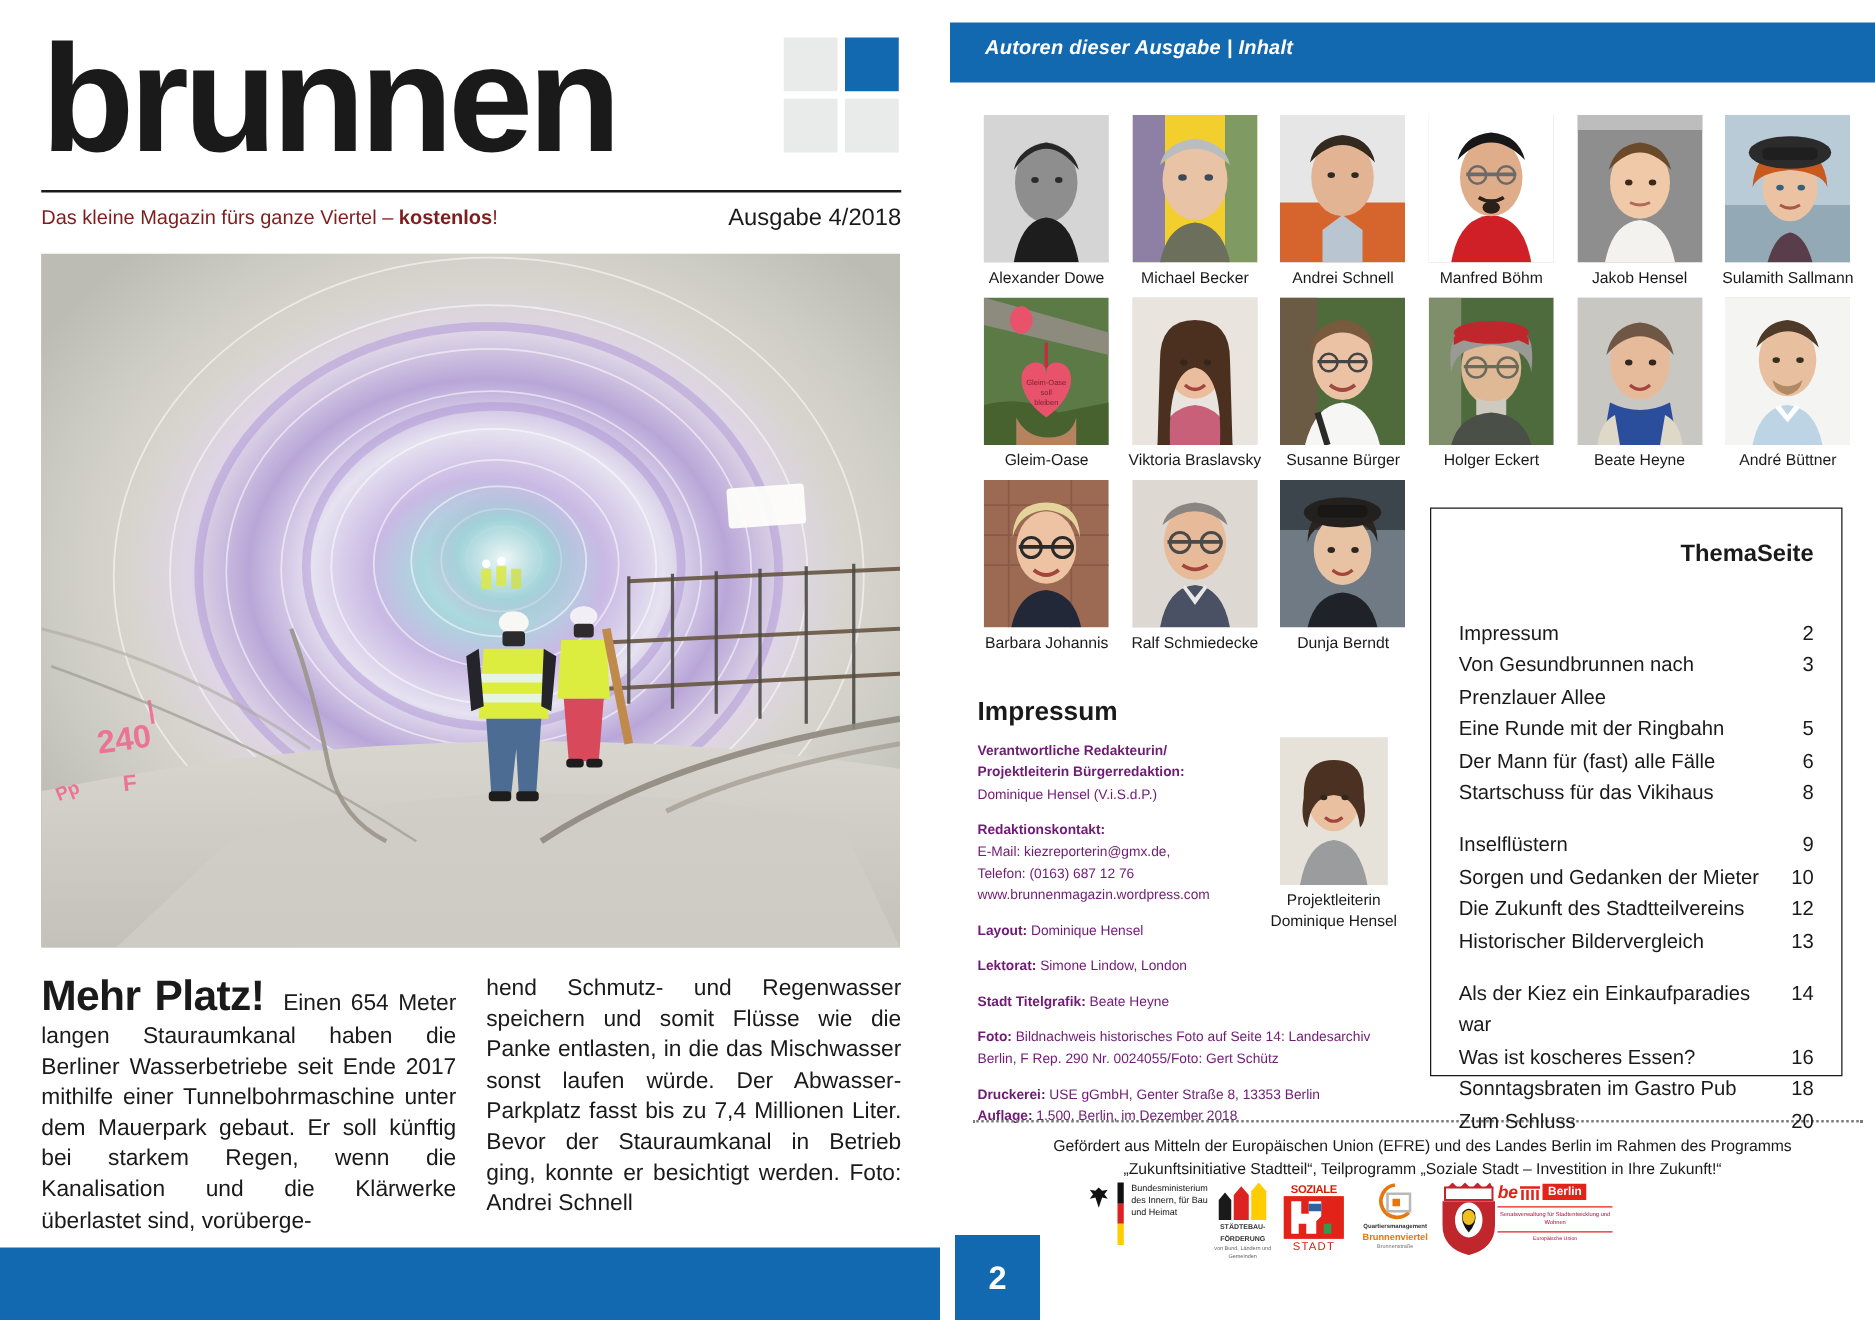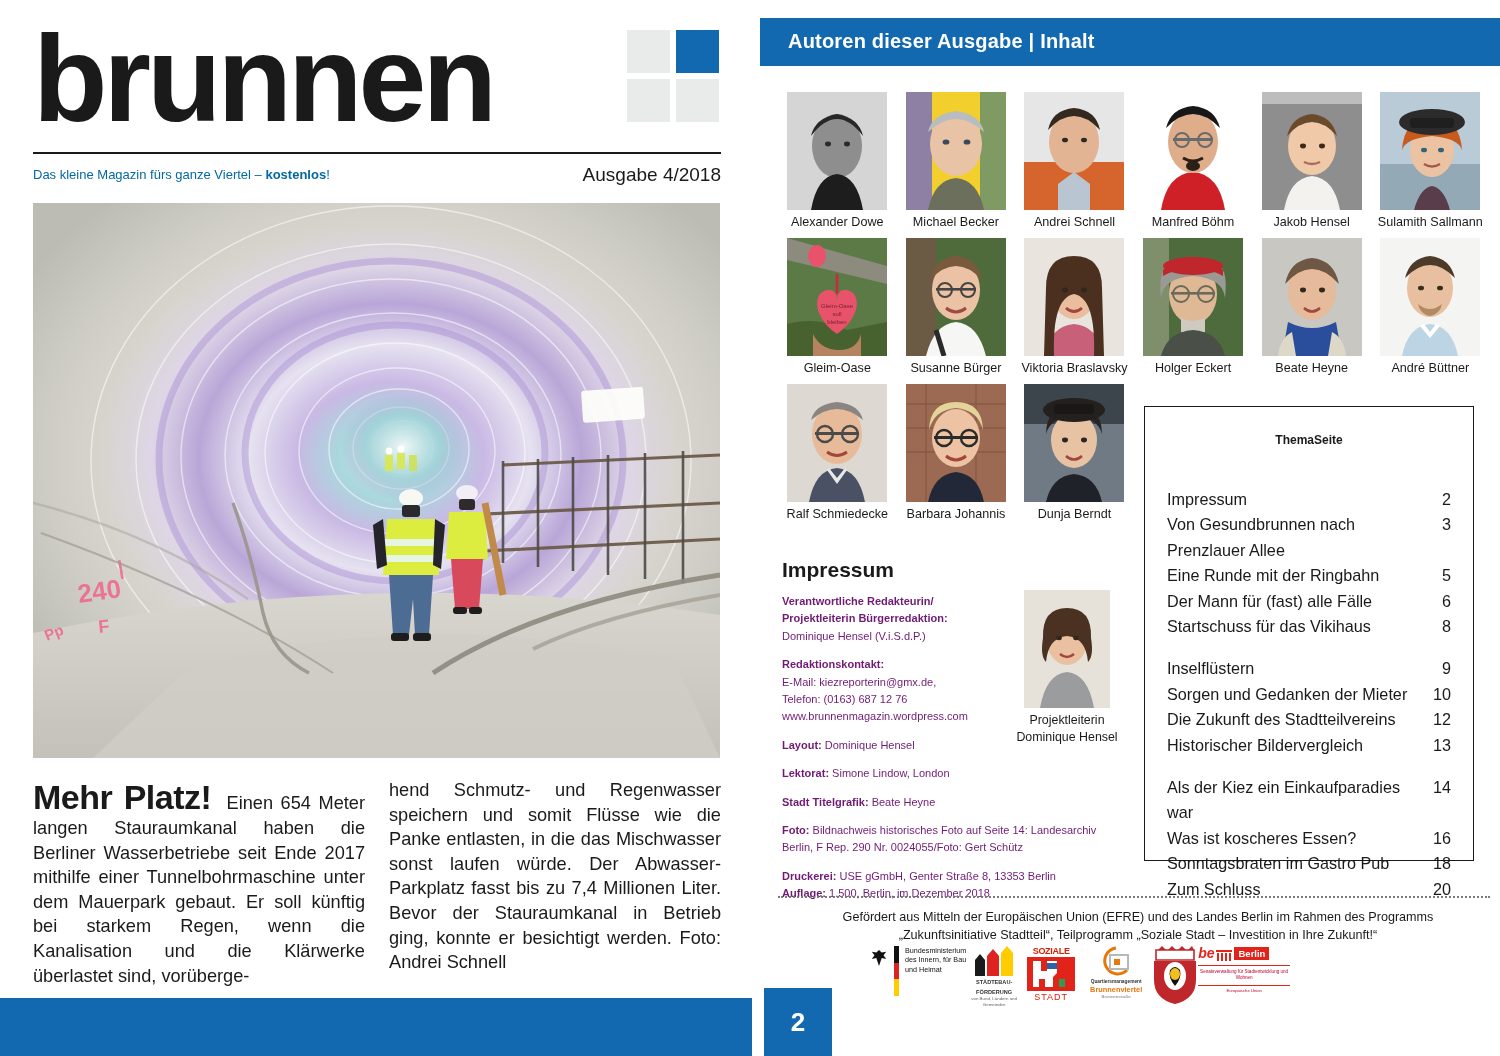--- a/index.html
+++ b/index.html
@@ -10,21 +10,21 @@
   .left{position:absolute;left:0;top:0;width:752px;height:1056px;}
   .masthead{position:absolute;left:33px;top:22px;width:688px;height:130px;}
   .logo-word{position:absolute;left:0;top:-8px;font-size:122px;line-height:130px;font-weight:bold;letter-spacing:-4px;color:#1a1a1a;font-family:"Liberation Sans",sans-serif;}
   .logo-squares{position:absolute;right:0;top:8px;width:94px;height:94px;}
   .sq{position:absolute;width:43px;height:43px;}
   .sq.a{left:0;top:0;background:#e9eaea;}
   .sq.b{left:49px;top:0;background:#1269b0;}
   .sq.c{left:0;top:49px;background:#e9eaea;}
   .sq.d{left:49px;top:49px;background:#e9eaea;}
   .rule{position:absolute;left:33px;top:152px;width:688px;height:2px;background:#1a1a1a;}
-  .tagline{position:absolute;left:33px;top:162px;font-size:13px;line-height:26px;color:#0369a1;}
+  .tagline{position:absolute;left:33px;top:162px;font-size:16px;line-height:26px;color:#7f1d1d;}
   .tagline b{font-weight:bold;}
   .issue{position:absolute;right:31px;top:162px;font-size:19px;line-height:26px;color:#1a1a1a;}
 
   
   .photo{position:absolute;left:33px;top:203px;width:687px;height:555px;overflow:hidden;background:#b9bbb6;}
   .tun{position:absolute;left:0;top:0;width:100%;height:100%;}
 
   
   .article{position:absolute;left:33px;top:778px;width:688px;}
   .art-cols{display:flex;gap:24px;}
@@ -33,40 +33,40 @@
   .body-t{font-size:18.2px;line-height:24.6px;text-align:justify;color:#1a1a1a;}
   .col1 .body-t{text-align:justify;}
   .lead-inline{font-size:18.2px;line-height:24.6px;}
 
   .bluebar{position:absolute;left:0;bottom:0;width:752px;height:58px;background:#1269b0;}
   .pagenum{position:absolute;left:764px;bottom:0;width:68px;height:68px;background:#1269b0;color:#fff;font-size:26px;font-weight:bold;display:flex;align-items:center;justify-content:center;}
 
   
   .right{position:absolute;left:760px;top:0;width:740px;height:1056px;}
   .rhead{position:absolute;left:0;top:18px;width:740px;height:48px;background:#1269b0;}
-  .rhead span{position:absolute;left:28px;top:12px;font-size:20px;font-weight:bold;color:#fff;letter-spacing:0.2px;}
+  .rhead span{position:absolute;left:28px;top:12px;font-size:16px;font-weight:bold;color:#fff;letter-spacing:0.2px;font-style:italic;}
 
   .grid{position:absolute;left:18px;top:92px;width:712px;}
   .grow{display:flex;gap:0;}
   .cell{width:118.6px;display:flex;flex-direction:column;align-items:center;justify-content:center;}
   .thumb{width:100px;height:118px;overflow:hidden;background:#d9d9d9;position:relative;}
   .cname{font-size:12.6px;line-height:17px;margin-top:4px;margin-bottom:7px;text-align:center;color:#1a1a1a;white-space:nowrap;}
 
   
   .impress{position:absolute;left:22px;top:558px;width:340px;}
   .imp-title{font-size:21px;font-weight:bold;margin:0 0 11px 0;}
   .imp-p{font-size:11px;line-height:17.4px;margin:0 0 11px 0;color:#701a75;}
   .imp-p b{font-weight:bold;}
   .imp-photo-wrap{position:absolute;left:1004px;top:590px;width:126px;text-align:center;}
   .imp-photo{width:86px;height:118px;margin:0 auto;overflow:hidden;background:#cfcfcf;position:relative;}
   .imp-cap{font-size:12.4px;line-height:16.5px;margin-top:4px;}
 
   
   .toc{position:absolute;left:1144px;top:406px;width:330px;height:455px;border:1.6px solid #1a1a1a;box-sizing:border-box;background:#fff;}
-  .toc-head{display:flex;justify-content:center;padding:26px 22px 0 22px;font-size:12px;font-weight:bold;}
+  .toc-head{display:flex;justify-content:flex-end;padding:26px 22px 0 22px;font-size:19px;font-weight:bold;}
   .toc-list{padding:40px 22px 0 22px;}
   .toc-row{display:flex;justify-content:space-between;font-size:16.2px;line-height:25.4px;color:#1a1a1a;}
   .toc-gap{height:17px;}
   .toc-pg{margin-left:8px;}
 
   
   .dots{position:absolute;left:18px;top:896px;width:712px;border-top:2px dotted #7a7a7a;}
   .fund{position:absolute;left:28px;top:908px;width:700px;text-align:center;font-size:12.6px;line-height:18px;color:#1a1a1a;}
   .logos{position:absolute;left:110px;top:946px;width:560px;height:66px;display:flex;align-items:flex-start;}
   .logo{height:64px;position:relative;}
@@ -365,47 +365,47 @@
               <text x="50" y="70" font-family="Liberation Sans, sans-serif" font-size="6" fill="#7a2030" text-anchor="middle">Gleim-Oase</text>
               <text x="50" y="78" font-family="Liberation Sans, sans-serif" font-size="6" fill="#7a2030" text-anchor="middle">soll</text>
               <text x="50" y="86" font-family="Liberation Sans, sans-serif" font-size="6" fill="#7a2030" text-anchor="middle">bleiben</text>
             </svg>
           </div>
           <div class="cname">Gleim-Oase</div>
         </div>
         <div class="cell">
           <div class="thumb">
             <svg viewBox="0 0 100 118" preserveAspectRatio="none">
+              <rect width="100" height="118" fill="#e9e5de"></rect>
+              <path d="M20 118 Q26 88 50 86 Q74 88 80 118 Z" fill="#c9607a"></path>
+              <ellipse cx="50" cy="52" rx="23" ry="29" fill="#e9bd9d"></ellipse>
+              <path d="M22 50 Q22 18 50 18 Q78 18 78 50 L80 118 L70 118 Q72 60 50 56 Q28 60 30 118 L20 118 Z" fill="#4b3020"></path>
+              <ellipse cx="41" cy="52" rx="3" ry="2.4" fill="#33261c"></ellipse>
+                <ellipse cx="60" cy="52" rx="3" ry="2.4" fill="#33261c"></ellipse>
+              <path d="M42 70 Q50 77 58 70" stroke="#a4453c" stroke-width="2.8" fill="none"></path>
+            </svg>
+          </div>
+          <div class="cname">Viktoria Braslavsky</div>
+        </div>
+        <div class="cell">
+          <div class="thumb">
+            <svg viewBox="0 0 100 118" preserveAspectRatio="none">
               <rect width="100" height="118" fill="#4f6b3b"></rect>
               <rect x="0" y="0" width="30" height="118" fill="#6b5a44"></rect>
               <ellipse cx="50" cy="52" rx="24" ry="30" fill="#ecc2a4"></ellipse>
               <path d="M24 42 Q50 14 76 42 Q72 20 50 18 Q28 20 24 42Z" fill="#7a5a3c"></path>
               <rect x="30" y="50" width="40" height="2.6" fill="#444"></rect>
               <circle cx="39" cy="52" r="7" fill="none" stroke="#444" stroke-width="2"></circle>
               <circle cx="62" cy="52" r="7" fill="none" stroke="#444" stroke-width="2"></circle>
               <path d="M40 70 Q50 78 60 70" stroke="#9d4a44" stroke-width="3" fill="none"></path>
               <path d="M20 118 Q28 86 50 84 Q72 86 80 118 Z" fill="#f6f6f4"></path>
               <path d="M30 92 L38 118" stroke="#2a2a2a" stroke-width="5"></path>
             </svg>
           </div>
           <div class="cname">Susanne Bürger</div>
-        </div>
-        <div class="cell">
-          <div class="thumb">
-            <svg viewBox="0 0 100 118" preserveAspectRatio="none">
-              <rect width="100" height="118" fill="#e9e5de"></rect>
-              <path d="M20 118 Q26 88 50 86 Q74 88 80 118 Z" fill="#c9607a"></path>
-              <ellipse cx="50" cy="52" rx="23" ry="29" fill="#e9bd9d"></ellipse>
-              <path d="M22 50 Q22 18 50 18 Q78 18 78 50 L80 118 L70 118 Q72 60 50 56 Q28 60 30 118 L20 118 Z" fill="#4b3020"></path>
-              <ellipse cx="41" cy="52" rx="3" ry="2.4" fill="#33261c"></ellipse>
-                <ellipse cx="60" cy="52" rx="3" ry="2.4" fill="#33261c"></ellipse>
-              <path d="M42 70 Q50 77 58 70" stroke="#a4453c" stroke-width="2.8" fill="none"></path>
-            </svg>
-          </div>
-          <div class="cname">Viktoria Braslavsky</div>
         </div>
         <div class="cell">
           <div class="thumb">
             <svg viewBox="0 0 100 118" preserveAspectRatio="none">
               <rect width="100" height="118" fill="#4e6b3e"></rect>
               <rect x="0" y="0" width="26" height="118" fill="#7f8f6b"></rect>
               <ellipse cx="50" cy="56" rx="24" ry="30" fill="#dfb896"></ellipse>
               <path d="M18 60 Q14 26 32 26 L70 26 Q86 26 82 60 Q80 40 50 38 Q20 40 18 60Z" fill="#9a9a94"></path>
               <path d="M20 32 Q50 6 80 32 L80 38 Q50 22 20 38 Z" fill="#c0272d"></path>
               <ellipse cx="50" cy="28" rx="30" ry="9" fill="#c0272d"></ellipse>
@@ -445,36 +445,20 @@
               <path d="M38 66 Q50 76 62 66 Q60 76 50 78 Q40 76 38 66Z" fill="#b08a62"></path>
               <path d="M22 118 Q28 88 50 86 Q72 88 78 118 Z" fill="#bcd4e3"></path>
               <path d="M40 88 L50 100 L60 88 L56 86 L50 94 L44 86 Z" fill="#ffffff"></path>
             </svg>
           </div>
           <div class="cname">André Büttner</div>
         </div>
       </div>
 
       <div class="grow">
-        <div class="cell">
-          <div class="thumb">
-            <svg viewBox="0 0 100 118" preserveAspectRatio="none">
-              <rect width="100" height="118" fill="#ddd9d2"></rect>
-              <ellipse cx="50" cy="50" rx="25" ry="30" fill="#e7bb99"></ellipse>
-              <path d="M24 36 Q50 14 76 36 Q72 20 50 18 Q28 20 24 36Z" fill="#8a8580"></path>
-              <rect x="28" y="48" width="44" height="3" fill="#4a4a4a"></rect>
-              <circle cx="38" cy="50" r="8" fill="none" stroke="#4a4a4a" stroke-width="2.4"></circle>
-              <circle cx="63" cy="50" r="8" fill="none" stroke="#4a4a4a" stroke-width="2.4"></circle>
-              <path d="M40 68 Q50 75 60 68" stroke="#a4453c" stroke-width="2.8" fill="none"></path>
-              <path d="M22 118 Q28 86 50 84 Q72 86 78 118 Z" fill="#4a5164"></path>
-              <path d="M40 86 L50 100 L60 86 L58 84 L50 94 L42 84 Z" fill="#e8e8e8"></path>
-            </svg>
-          </div>
-          <div class="cname">Ralf Schmiedecke</div>
-        </div>
         <div class="cell">
           <div class="thumb">
             <svg viewBox="0 0 100 118" preserveAspectRatio="none">
               <rect width="100" height="118" fill="#9c6a52"></rect>
               <g stroke="#8a5a46" stroke-width="1.4">
                 <path d="M0 20 H100"></path>
                   <path d="M0 44 H100"></path>
                   <path d="M0 68 H100"></path>
                 <path d="M20 0 V118"></path>
                   <path d="M70 0 V118"></path>
@@ -482,20 +466,36 @@
               <ellipse cx="50" cy="54" rx="24" ry="29" fill="#edc3a4"></ellipse>
               <path d="M23 46 Q24 18 50 18 Q76 18 77 46 Q72 26 50 24 Q28 26 23 46Z" fill="#e4d49c"></path>
               <rect x="28" y="52" width="44" height="3" fill="#2a2a2a"></rect>
               <circle cx="38" cy="54" r="8" fill="none" stroke="#2a2a2a" stroke-width="2.4"></circle>
               <circle cx="63" cy="54" r="8" fill="none" stroke="#2a2a2a" stroke-width="2.4"></circle>
               <path d="M40 72 Q50 80 60 72" stroke="#a4453c" stroke-width="3" fill="none"></path>
               <path d="M22 118 Q28 90 50 88 Q72 90 78 118 Z" fill="#222838"></path>
             </svg>
           </div>
           <div class="cname">Barbara Johannis</div>
+        </div>
+        <div class="cell">
+          <div class="thumb">
+            <svg viewBox="0 0 100 118" preserveAspectRatio="none">
+              <rect width="100" height="118" fill="#ddd9d2"></rect>
+              <ellipse cx="50" cy="50" rx="25" ry="30" fill="#e7bb99"></ellipse>
+              <path d="M24 36 Q50 14 76 36 Q72 20 50 18 Q28 20 24 36Z" fill="#8a8580"></path>
+              <rect x="28" y="48" width="44" height="3" fill="#4a4a4a"></rect>
+              <circle cx="38" cy="50" r="8" fill="none" stroke="#4a4a4a" stroke-width="2.4"></circle>
+              <circle cx="63" cy="50" r="8" fill="none" stroke="#4a4a4a" stroke-width="2.4"></circle>
+              <path d="M40 68 Q50 75 60 68" stroke="#a4453c" stroke-width="2.8" fill="none"></path>
+              <path d="M22 118 Q28 86 50 84 Q72 86 78 118 Z" fill="#4a5164"></path>
+              <path d="M40 86 L50 100 L60 86 L58 84 L50 94 L42 84 Z" fill="#e8e8e8"></path>
+            </svg>
+          </div>
+          <div class="cname">Ralf Schmiedecke</div>
         </div>
         <div class="cell">
           <div class="thumb">
             <svg viewBox="0 0 100 118" preserveAspectRatio="none">
               <rect width="100" height="118" fill="#6f7a84"></rect>
               <rect x="0" y="0" width="100" height="40" fill="#3c444c"></rect>
               <ellipse cx="50" cy="56" rx="23" ry="28" fill="#e8c3a3"></ellipse>
               <path d="M22 50 Q22 22 50 22 Q78 22 78 50 Q74 34 50 32 Q26 34 22 50Z" fill="#2a2420"></path>
               <ellipse cx="50" cy="26" rx="31" ry="12" fill="#23201e"></ellipse>
               <rect x="30" y="20" width="40" height="10" rx="4" fill="#1a1816"></rect>

